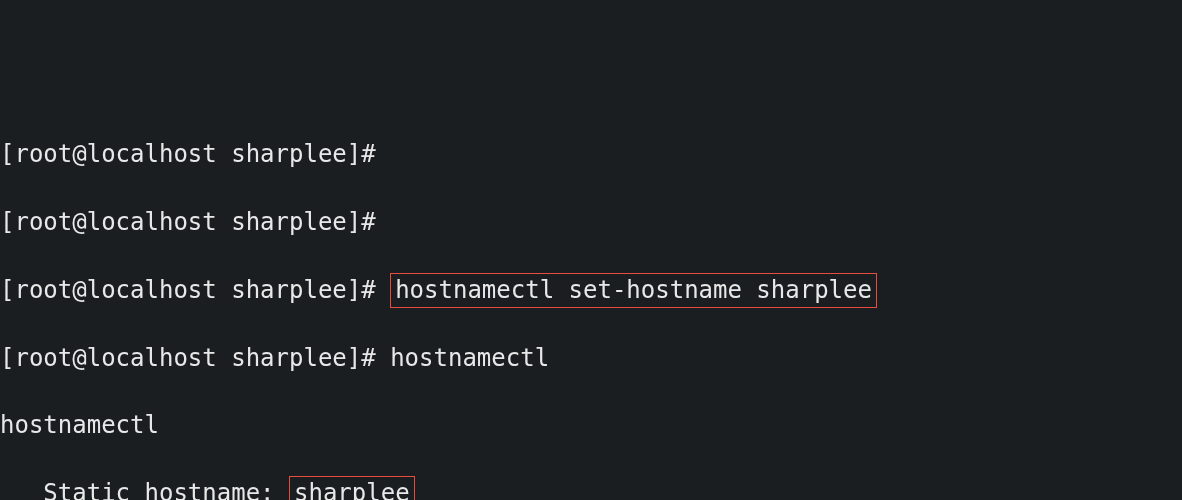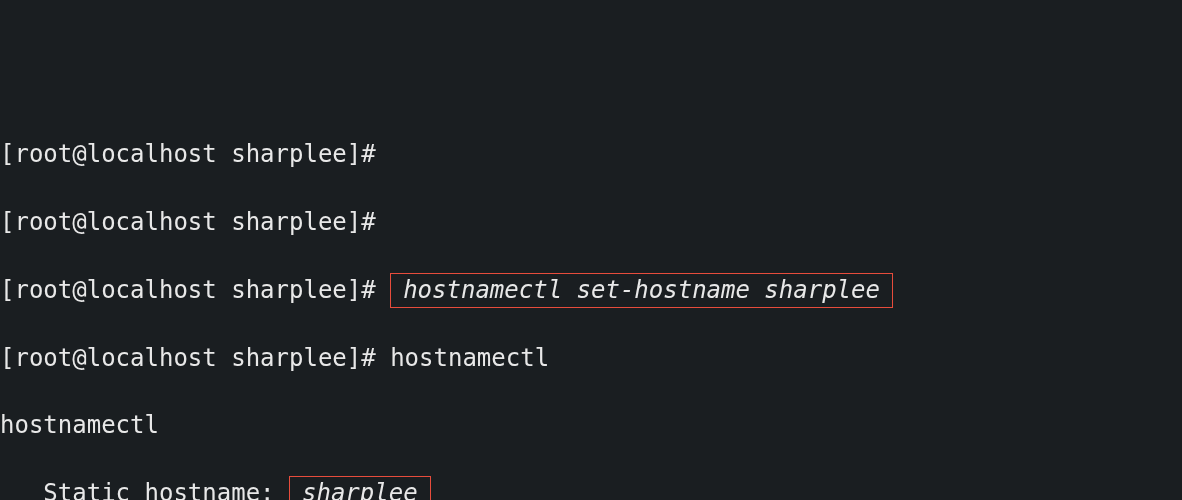--- a/index.html
+++ b/index.html
@@ -15,22 +15,21 @@
       line-height: 1.4;
       padding: 4px 0;
       white-space: pre;
     }
     .line {
       display: block;
     }
     .highlight-box {
       border: 1px solid #e74c3c;
       display: inline-block;
-      padding: 0 12px;
-      font-style: italic;
+      padding: 0 4px;
     }
   </style>
 </head>
 <body>
 
 
 
 <div class="line"><span>[root@localhost sharplee]# </span></div>
 <div class="line"><span>[root@localhost sharplee]# </span></div>
 <div class="line"><span>[root@localhost sharplee]# </span><span class="highlight-box"><span>hostnamectl set-hostname sharplee</span></span></div>

